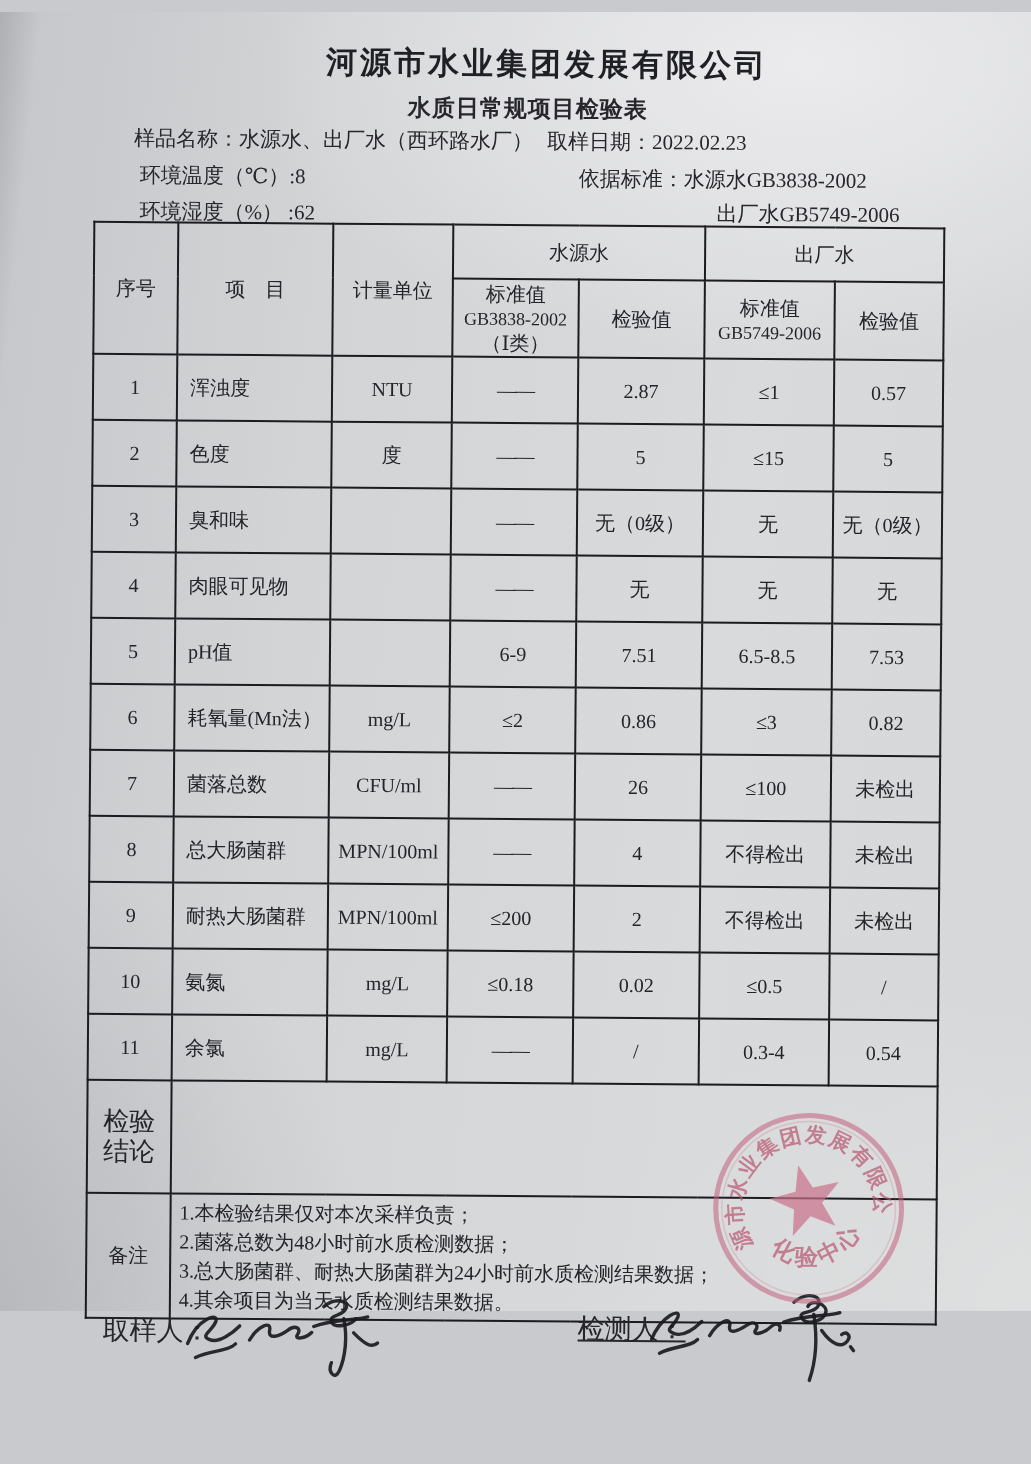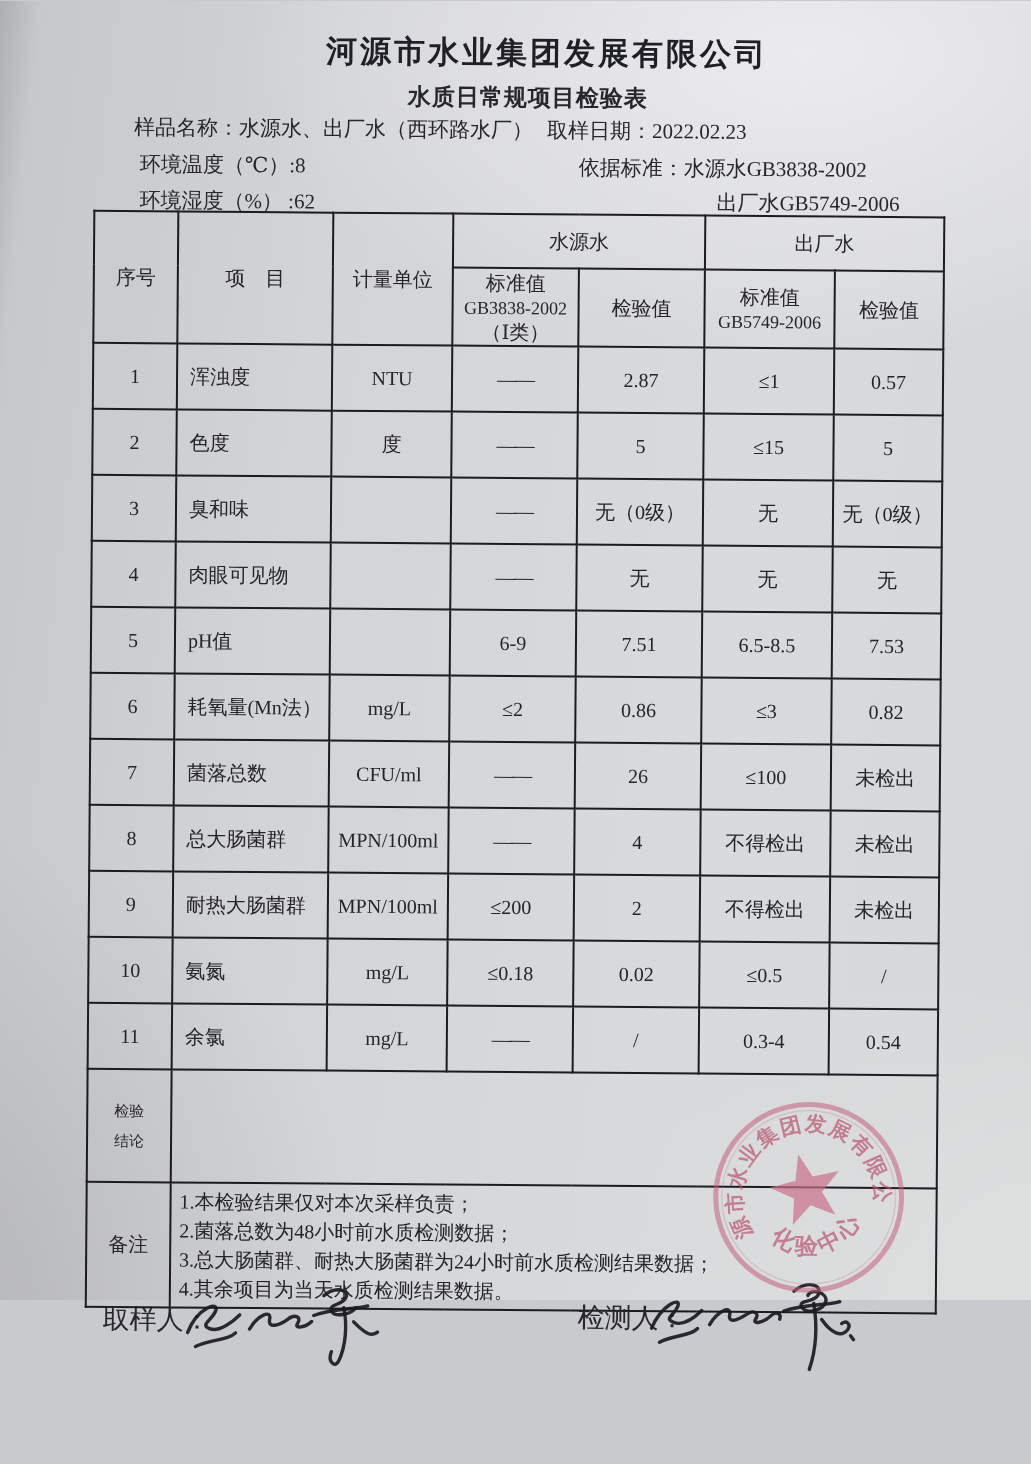--- a/index.html
+++ b/index.html
@@ -3,21 +3,21 @@
 <meta charset="utf-8">
 <style>
   html,body{margin:0;padding:0;}
   body{
     width:1031px;height:1464px;overflow:hidden;
     background:#c9cacd;
     font-family:"Liberation Serif","DejaVu Serif",serif;
     color:#24242a;
   }
   .photo{
-    position:absolute;left:0;top:1px;width:1031px;height:1299px;
+    position:absolute;left:0;top:12px;width:1031px;height:1299px;
     background:
       radial-gradient(900px 480px at 78% 4%, rgba(236,236,238,.95), rgba(236,236,238,0) 62%),
       radial-gradient(760px 900px at -4% 102%, rgba(138,138,145,.32), rgba(138,138,145,0) 55%),
       radial-gradient(800px 600px at 105% 100%, rgba(225,226,226,.8), rgba(225,226,226,0) 60%),
       linear-gradient(96deg,#aeafb3 0%,#c7c8cb 3.5%,#d3d4d6 30%,#d9dadb 68%,#d6d7d8 100%);
   }
   .content{
     position:absolute;left:0;top:0;width:1031px;height:1464px;
     transform:rotate(.45deg);transform-origin:0 0;
   }
@@ -48,21 +48,21 @@
     overflow:hidden;
   }
   .h1row th{height:52px;}
   .h2row th{height:76px;line-height:24px;}
   .rowspan-th{height:130px;}
   .std-sub{font-size:18px;letter-spacing:0;}
   tbody td{height:64px;}
   td.item-cell{text-align:left;padding-left:12px;}
   .dash{letter-spacing:-2px;}
   tr.concl-row td{height:111px;}
-  tr.concl-row td.lbl{font-size:15px;line-height:30px;}
+  tr.concl-row td.lbl{font-size:26px;line-height:30px;}
   tr.remarks-row td{height:123px;}
   td.remarks-cell{text-align:left;vertical-align:middle;}
   .remark-line{font-size:20px;line-height:29px;padding-left:8px;white-space:nowrap;}
 
   .sign-label{position:absolute;font-size:27px;white-space:nowrap;color:#26262c;}
   .sig{position:absolute;}
   .sig path{fill:none;stroke:#1a1a21;stroke-width:3.4;stroke-linecap:round;stroke-linejoin:round;opacity:.92;}
 
   .stamp{
     position:absolute;left:712px;top:1084px;width:212px;height:212px;
@@ -255,21 +255,21 @@
     <svg class="sig" style="top:1278px;left:186px;" width="220" height="100" viewBox="0 0 220 100">
       <path d="M12,52 C22,26 44,20 40,30 C36,40 24,44 34,48 C44,52 58,40 64,34"></path>
       <path d="M20,66 C36,58 52,60 60,52"></path>
       <path d="M74,48 C82,34 96,28 94,38 C92,48 104,44 112,38 C120,32 126,36 122,42 C118,48 130,46 136,40"></path>
       <path d="M148,14 C160,4 174,8 170,16 C166,24 152,22 156,30 C160,36 176,32 180,26"></path>
       <path d="M138,34 C158,26 180,28 192,24"></path>
       <path d="M168,26 C172,44 170,64 164,78 C160,88 152,80 156,70"></path>
       <path d="M178,40 C188,50 196,56 202,50"></path>
     </svg>
 
-    <div class="sign-label" style="top:1294px;left:588px;">检测人：</div>
+    <div class="sign-label" style="top:1294px;left:588px;text-decoration:underline;">检测人：</div>
     <svg class="sig" style="top:1268px;left:652px;" width="230" height="115" viewBox="0 0 230 115">
       <path d="M10,54 C20,30 40,22 36,32 C32,42 22,44 32,48 C42,52 54,42 60,36"></path>
       <path d="M18,68 C34,60 48,62 56,54"></path>
       <path d="M68,50 C76,36 90,30 88,40 C86,50 98,44 104,40 C112,34 118,38 114,44 C110,50 122,48 130,40 C134,36 140,38 138,44"></path>
       <path d="M152,16 C166,4 182,10 176,20 C170,28 156,24 160,32 C166,40 182,34 184,26 C186,18 170,12 166,20"></path>
       <path d="M142,36 C164,28 188,30 198,26"></path>
       <path d="M172,28 C176,52 174,76 168,94"></path>
       <path d="M180,44 C190,58 200,62 206,54 C210,48 204,44 200,48"></path>
       <path d="M209,60 l3,4"></path>
     </svg>

